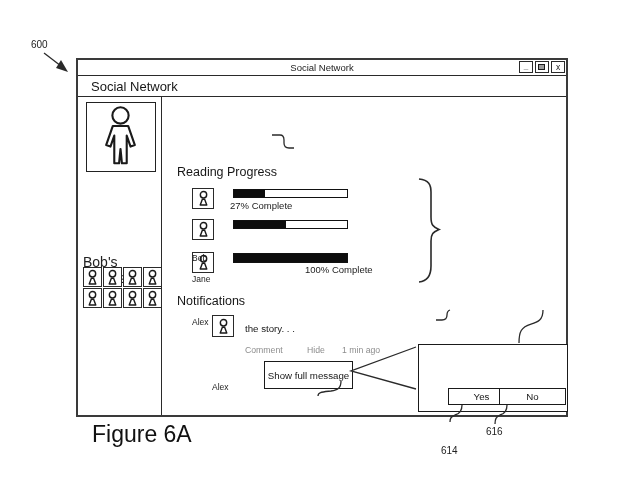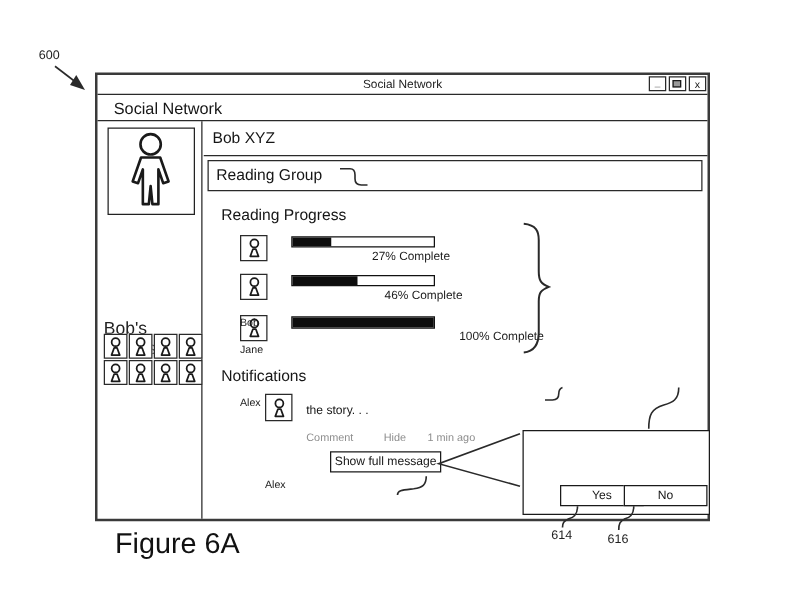--- a/index.html
+++ b/index.html
@@ -38,28 +38,28 @@
 
   .content { position:absolute; left:0; top:59px; right:0; bottom:0;text-decoration:underline; }
   .section-title { position:absolute; font-size:12.5px; color:#161616; }
 
   .person-cell { position:absolute; width:22px; height:21px; border:1.2px solid #2a2a2a;
                  display:flex; align-items:center; justify-content:center; }
   .person-name { position:absolute; font-size:8.5px; color:#222;margin-top:44px; }
 
   .bar { position:absolute; left:70px; width:115px; height:9px; border:1.5px solid #111; background:#fff; }
   .bar-fill { height:100%; background:#0d0d0d; }
-  .bar-label { position:absolute; width:130px; text-align:right; font-size:9.5px; color:#1b1b1b; }
+  .bar-label { position:absolute; width:130px; text-align:left; font-size:9.5px; color:#1b1b1b; }
 
   .msg-line { position:absolute; left:82px; font-size:9.7px; color:#161616; white-space:nowrap; }
   .meta { position:absolute; font-size:8.7px; color:#8d8d8d; }
 
   .btn { border:1.5px solid #1a1a1a; background:#fff; font-family:"Liberation Sans", sans-serif;
          font-size:9.7px; color:#161616; display:flex; align-items:center; justify-content:center; }
-  .show-full-btn { position:absolute; left:101px; top:205px; width:89px; height:17px; }
+  .show-full-btn { position:absolute; left:101px; top:205px; width:89px; height:28px; }
 
   .dialog { position:absolute; left:255px; top:188px; width:150px; height:68px;
             border:1.7px solid #1a1a1a; background:#fff; }
   .dialog-line { position:absolute; left:8px; font-size:9.8px; color:#161616; white-space:nowrap; }
   .dialog-btn { position:absolute; width:67px; height:17px; }
 
   .callout { position:absolute; font-size:10px; color:#222; }
   .overlay { position:absolute; left:0; top:0; width:638px; height:477px; pointer-events:none; }
   .figure-caption { position:absolute; left:92px; top:421px; font-size:23px; color:#111; }
   svg.glyph { display:block; }
@@ -80,21 +80,21 @@
   </defs>
 </svg>
 
 <div class="canvas">
 
   <div class="callout" style="left:31px; top:39px;">600</div>
   <div class="callout" style="left:296px; top:141px; font-size:9px;">604</div>
   <div class="callout" style="left:450px; top:303px;">608</div>
   <div class="callout" style="left:307px; top:398px;">610</div>
   <div class="callout" style="left:532px; top:297px;">612</div>
-  <div class="callout" style="left:441px; top:423px;">614</div>
+  <div class="callout" style="left:441px; top:445px;">614</div>
   <div class="callout" style="left:486px; top:426px;">616</div>
   <div class="callout" style="left:443px; top:222px;">618</div>
 
   <div class="window">
 
     <div class="titlebar">
       <div class="titlebar-title">Social Network</div>
       <div class="winbtns">
         <div class="winbtn">
           <span class="min-glyph">_</span>
@@ -157,26 +157,20 @@
           </div>
         <div class="friend-cell">
             <svg class="glyph" width="15" height="17" viewBox="0 0 16 18">
               <use href="#sp"></use>
             </svg>
           </div>
       </div>
     </div>
 
     <div class="main">
-      <div class="profile-row">
-        <div class="profile-name">Bob XYZ</div>
-      </div>
-      <div class="group-box">
-        <div class="group-title">Reading Group</div>
-      </div>
 
       <div class="content">
 
         <div class="section-title" style="left:14px; top:9px;">Reading Progress</div>
 
         <div class="person-cell" style="left:29px; top:32px;">
           <svg class="glyph" width="15" height="17" viewBox="0 0 16 18">
               <use href="#sp"></use>
             </svg>
         </div>
@@ -188,21 +182,20 @@
 
         <div class="person-cell" style="left:29px; top:63px;">
           <svg class="glyph" width="15" height="17" viewBox="0 0 16 18">
               <use href="#sp"></use>
             </svg>
         </div>
         <div class="person-name" style="left:29px; top:74px;">Jane</div>
         <div class="bar" style="top:64px;">
           <div class="bar-fill" style="width: 46%;"></div>
         </div>
-        <div class="bar-label" style="left:77px; top:75px;">46% Complete</div>
 
         <div class="person-cell" style="left:29px; top:96px;">
           <svg class="glyph" width="15" height="17" viewBox="0 0 16 18">
               <use href="#sp"></use>
             </svg>
         </div>
         <div class="person-name" style="left:29px; top:117px;">Alex</div>
         <div class="bar" style="top:97px; height:10px;">
           <div class="bar-fill" style="width: 100%;"></div>
         </div>

